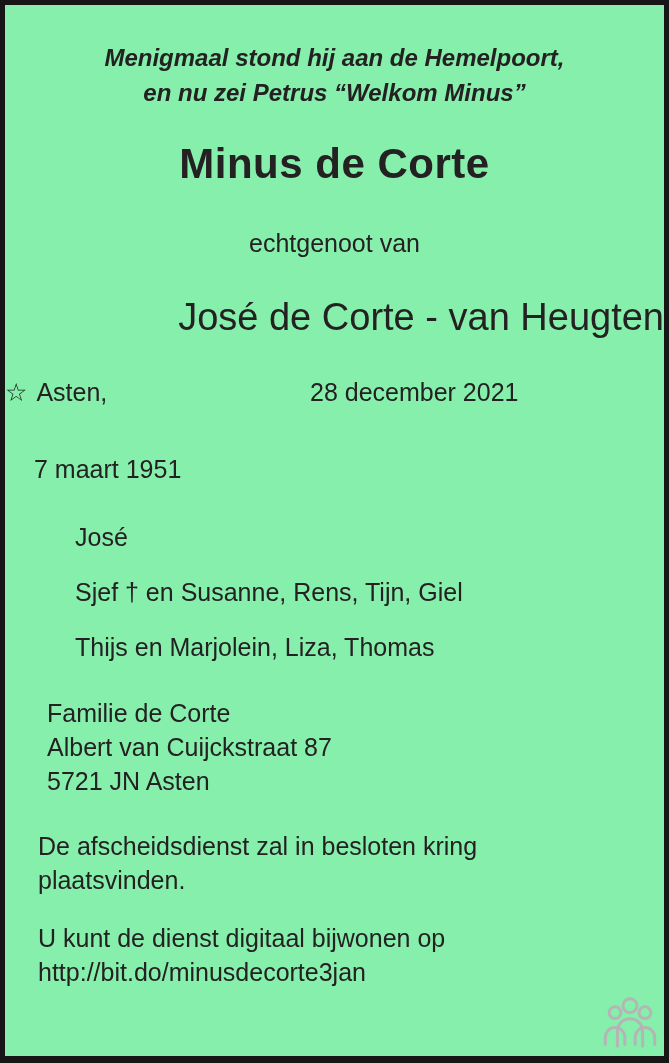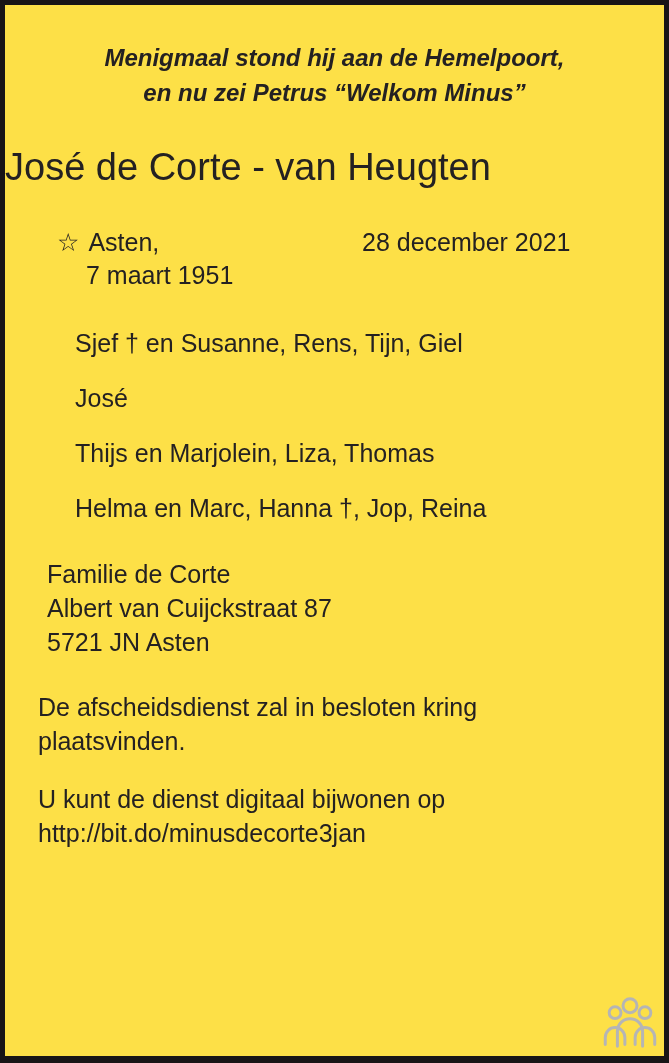--- a/index.html
+++ b/index.html
@@ -3,21 +3,21 @@
 <meta charset="utf-8">
 <style>
   html, body { margin: 0; padding: 0; background: #ffffff; }
   .sheet {
     position: relative;
     width: 669px;
     height: 1063px;
     box-sizing: border-box;
     border: 5px solid #181516;
     border-bottom-width: 7px;
-    background: #fde047;
+    background: #86efac;
     font-family: "Liberation Sans", sans-serif;
     color: #242122;
     overflow: hidden;
   }
   .quote {
     margin-top: 35px;
     text-align: center;
     font-style: italic;
     font-size: 24px;
     line-height: 35px;
@@ -32,35 +32,34 @@
     letter-spacing: 0.5px;
   }
   .relation {
     margin-top: 38px;
     text-align: center;
     font-size: 25px;
     line-height: 34px;
   }
   .spouse {
     margin: 34px 0 0 0;
-    text-align: left;
+    text-align: right;
     font-size: 38px;
     line-height: 46px;
     font-weight: 400;
   }
   .dates {
     margin-top: 36px;
     display: flex;
-    padding-left: 52px;
     font-size: 25px;
     line-height: 33px;
   }
   .date-col { width: 283px; }
   .date-col .sym { display: inline-block; margin-right: 9px; }
-  .birth-indent { padding-left: 29px; }
+  .birth-indent { padding-left: 29px; margin-top: 44px; }
   .death-indent { padding-left: 22px; }
   .relatives {
     margin-top: 34px;
     padding-left: 70px;
     font-size: 25px;
     line-height: 34px;
   }
   .relatives .rel-row + .rel-row { margin-top: 21px; }
   .address {
     margin-top: 32px;
@@ -92,39 +91,40 @@
 </head>
 <body>
 
 <div class="sheet">
 
   <div class="quote">
     <div>Menigmaal stond hij aan de Hemelpoort,</div>
     <div>en nu zei Petrus “Welkom Minus”</div>
   </div>
 
+  <h1 class="name">Minus de Corte</h1>
 
+  <div class="relation">echtgenoot van</div>
 
   <h2 class="spouse">José de Corte - van Heugten</h2>
 
   <div class="dates">
     <div class="date-col">
       <div><span class="sym">☆</span><span>Asten,</span></div>
       <div class="birth-indent">7 maart 1951</div>
     </div>
     <div class="date-col">
       <div class="death-indent">28 december 2021</div>
     </div>
   </div>
 
   <div class="relatives">
+    <div class="rel-row">José</div>
     <div class="rel-row">Sjef † en Susanne, Rens, Tijn, Giel</div>
-    <div class="rel-row">José</div>
     <div class="rel-row">Thijs en Marjolein, Liza, Thomas</div>
-    <div class="rel-row">Helma en Marc, Hanna †, Jop, Reina</div>
   </div>
 
   <div class="address">
     <div>Familie de Corte</div>
     <div>Albert van Cuijckstraat 87</div>
     <div>5721 JN Asten</div>
   </div>
 
   <div class="service">
     <div>De afscheidsdienst zal in besloten kring</div>

